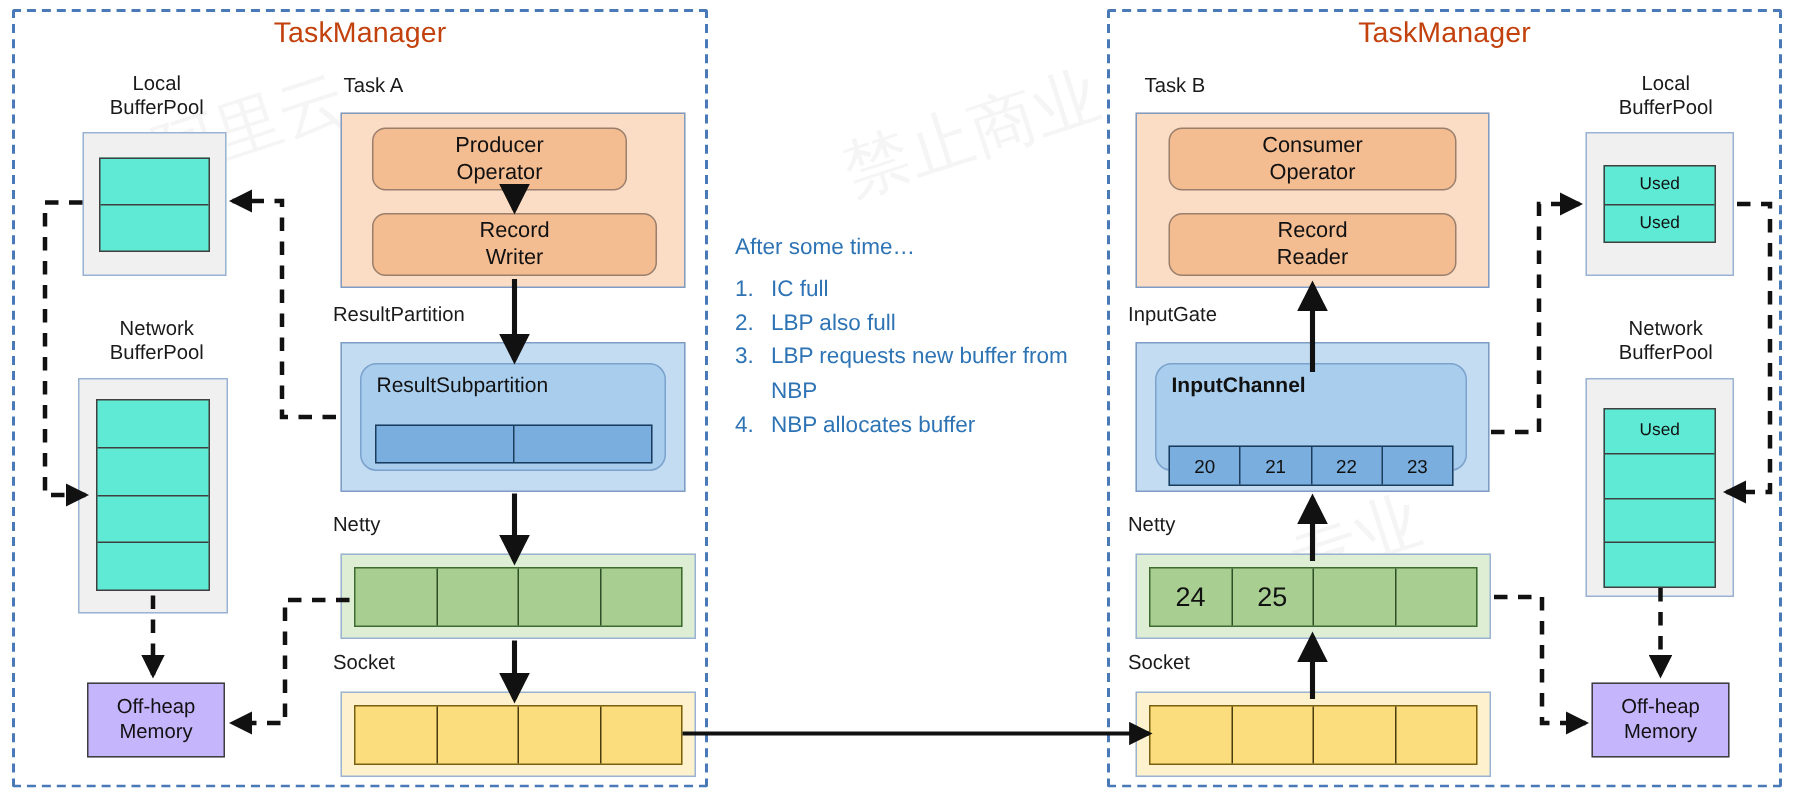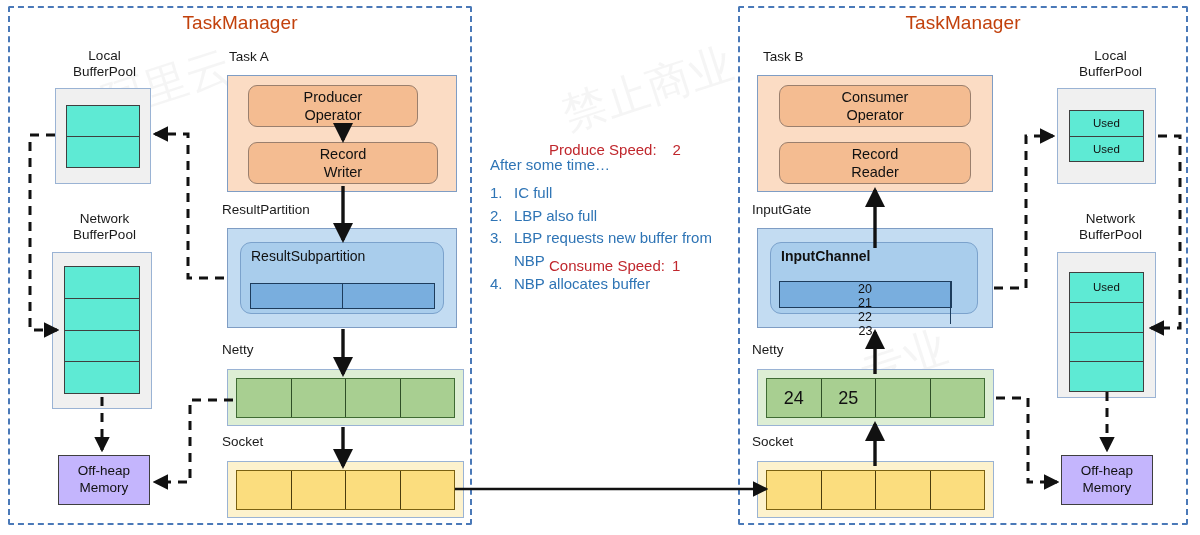--- a/index.html
+++ b/index.html
@@ -234,28 +234,20 @@
 
   <div class="cap" style="left:222px; top:434px;">Socket</div>
   <div class="shell-yellow" style="left:227px; top:461px; width:237px; height:57px;"></div>
   <div class="strip yellow" style="left:236px; top:470px; width:219px; height:40px;">
     <div class="scell"></div>
     <div class="scell"></div>
     <div class="scell"></div>
     <div class="scell"></div>
   </div>
 
-  <div class="speed" style="left:524px; top:68px;">
-    <div>
-      <span>Produce Speed:</span><span style="display:inline-block;width:16px;"></span><span>2</span>
-    </div>
-    <div>
-      <span>Consume Speed:</span><span style="display:inline-block;width:7px;"></span><span>1</span>
-    </div>
-  </div>
 
   <div class="steps" style="left:490px; top:154px; width:250px;">
     <span class="hdr">After some time…</span>
     <ol>
       <li>
         <span class="num">1.</span>
         <span class="txt">IC full</span>
       </li>
       <li>
         <span class="num">2.</span>
@@ -283,21 +275,21 @@
   </div>
   <div class="op" style="left:779px; top:142px; width:192px; height:42px;">
     <span style="white-space:pre-line;">Record
 Reader</span>
   </div>
 
   <div class="cap" style="left:752px; top:202px;">InputGate</div>
   <div class="bluepanel" style="left:757px; top:228px; width:236px; height:100px;"></div>
   <div class="bluesub" style="left:770px; top:242px; width:208px; height:72px;"></div>
   <div class="bluesub-label" style="left:781px; top:248px;font-weight:bold;">InputChannel</div>
-  <div class="strip bluesmall" style="left:779px; top:281px; width:173px; height:27px;flex-direction:column;">
+  <div class="strip bluesmall" style="left:779px; top:297px; width:190px; height:27px;">
     <div class="scell">20</div>
     <div class="scell">21</div>
     <div class="scell">22</div>
     <div class="scell">23</div>
   </div>
 
   <div class="cap" style="left:752px; top:342px;">Netty</div>
   <div class="shell-green" style="left:757px; top:369px; width:237px; height:57px;"></div>
   <div class="strip green" style="left:766px; top:378px; width:219px; height:40px;">
     <div class="scell">24</div>

